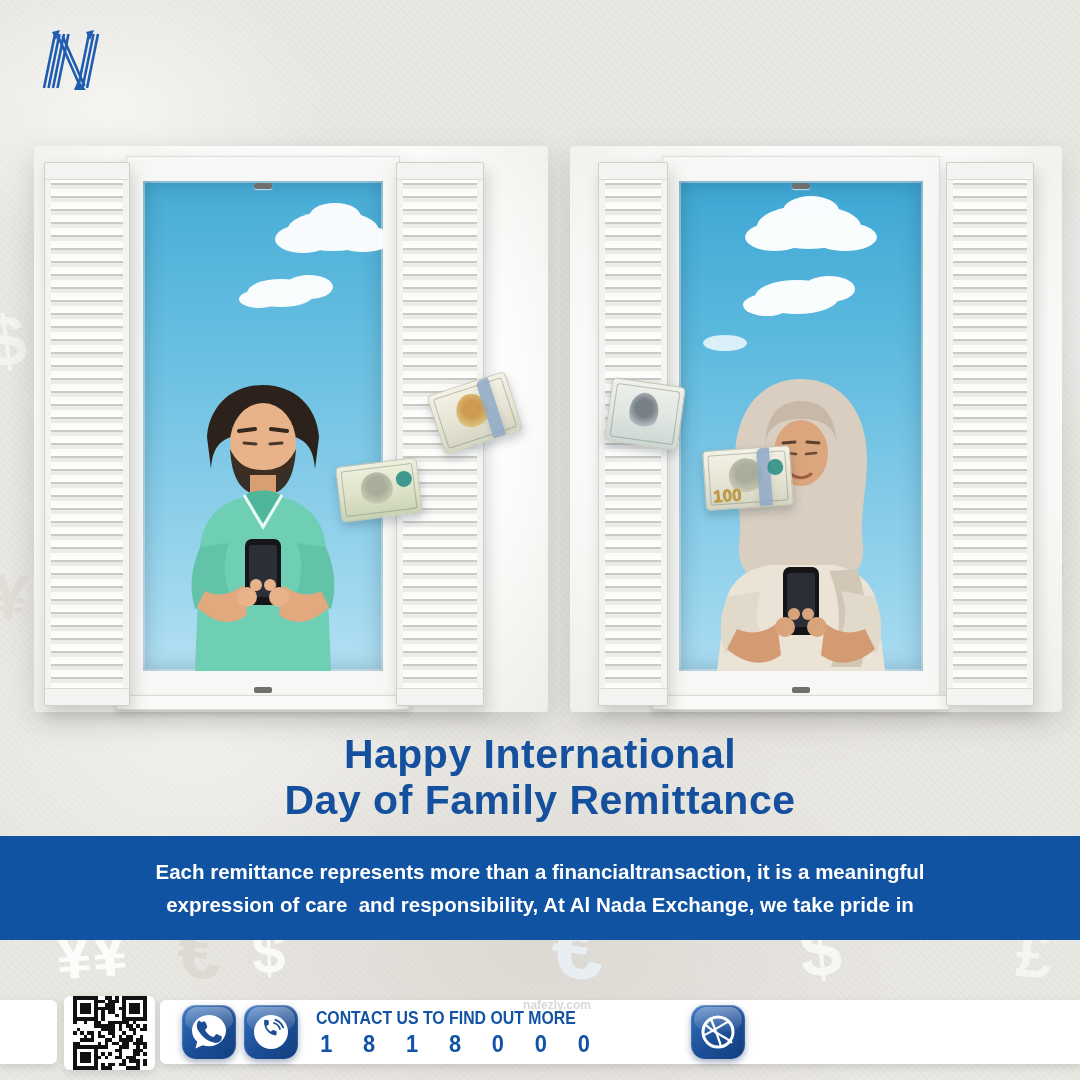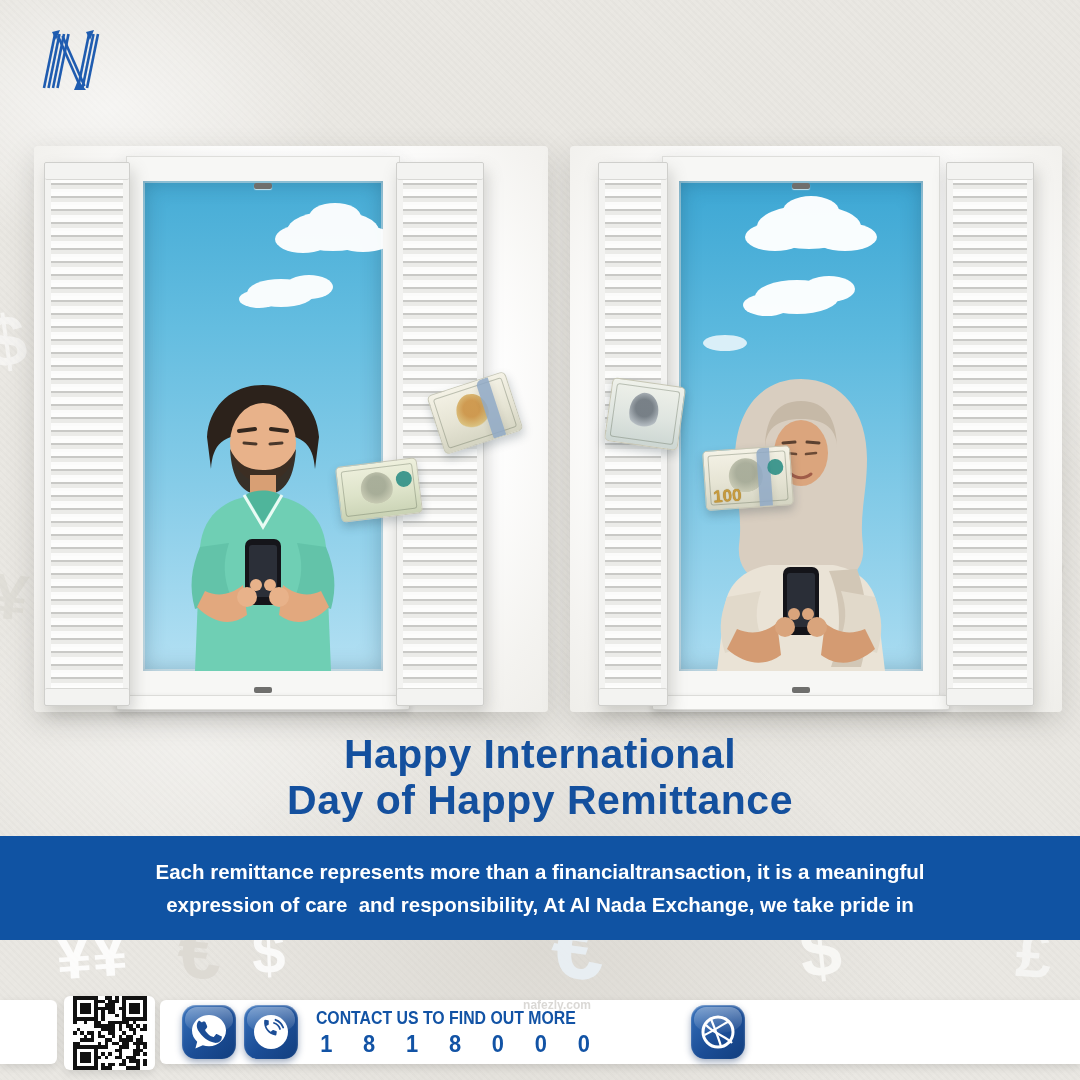--- a/index.html
+++ b/index.html
@@ -233,21 +233,21 @@
   <div class="bill z-top" style="left:704px;top:448px;width:86px;height:58px;transform:rotate(-4deg);">
     <div class="stripes"></div>
       <div class="oval"></div>
       <div class="band"></div>
       <div class="seal"></div>
     <span class="val">100</span>
   </div>
 
   <div class="headline">
     <div>Happy International</div>
-    <div>Day of Happy Remittance</div>
+    <div>Day of Family Remittance</div>
   </div>
 
   <div class="banner">
     <div class="banner-line">Each remittance represents more than a financialtransaction, it is a meaningful</div>
     <div class="banner-line">expression of care  and responsibility, At Al Nada Exchange, we take pride in</div>
   </div>
 
   <div class="stub"></div>
 
   <div class="qr-panel">

